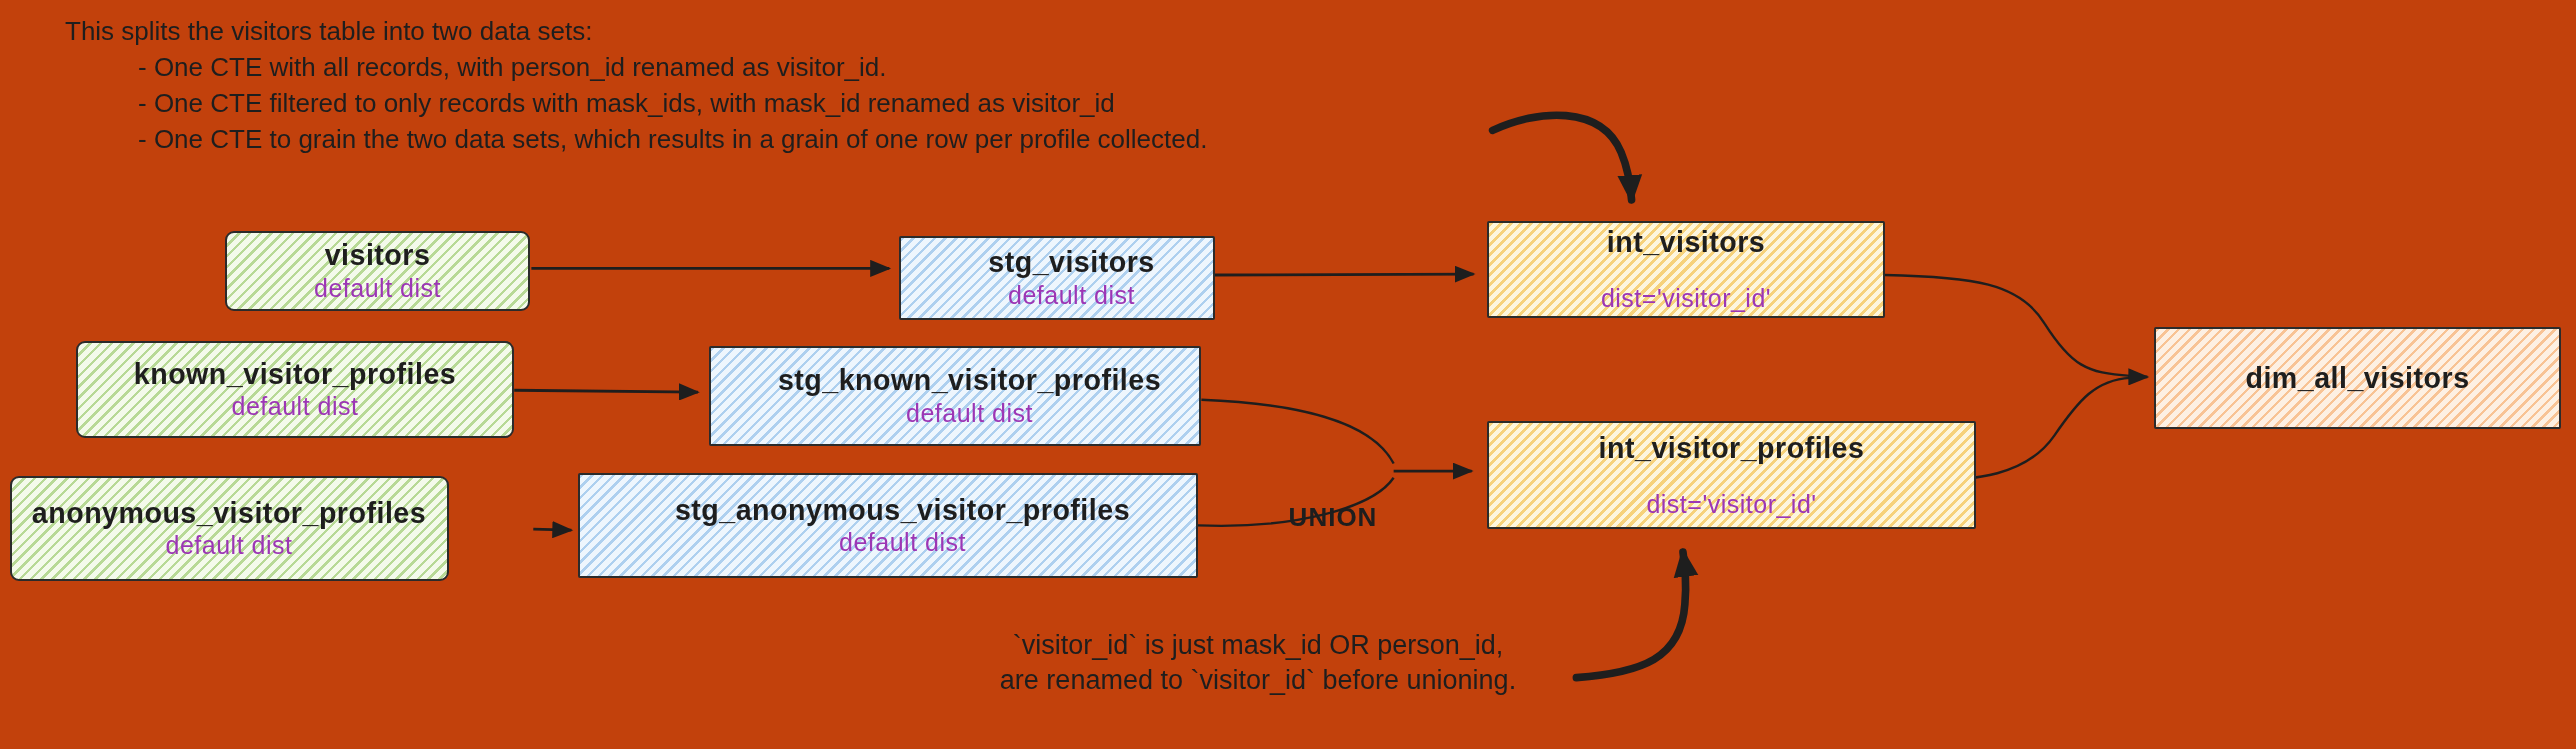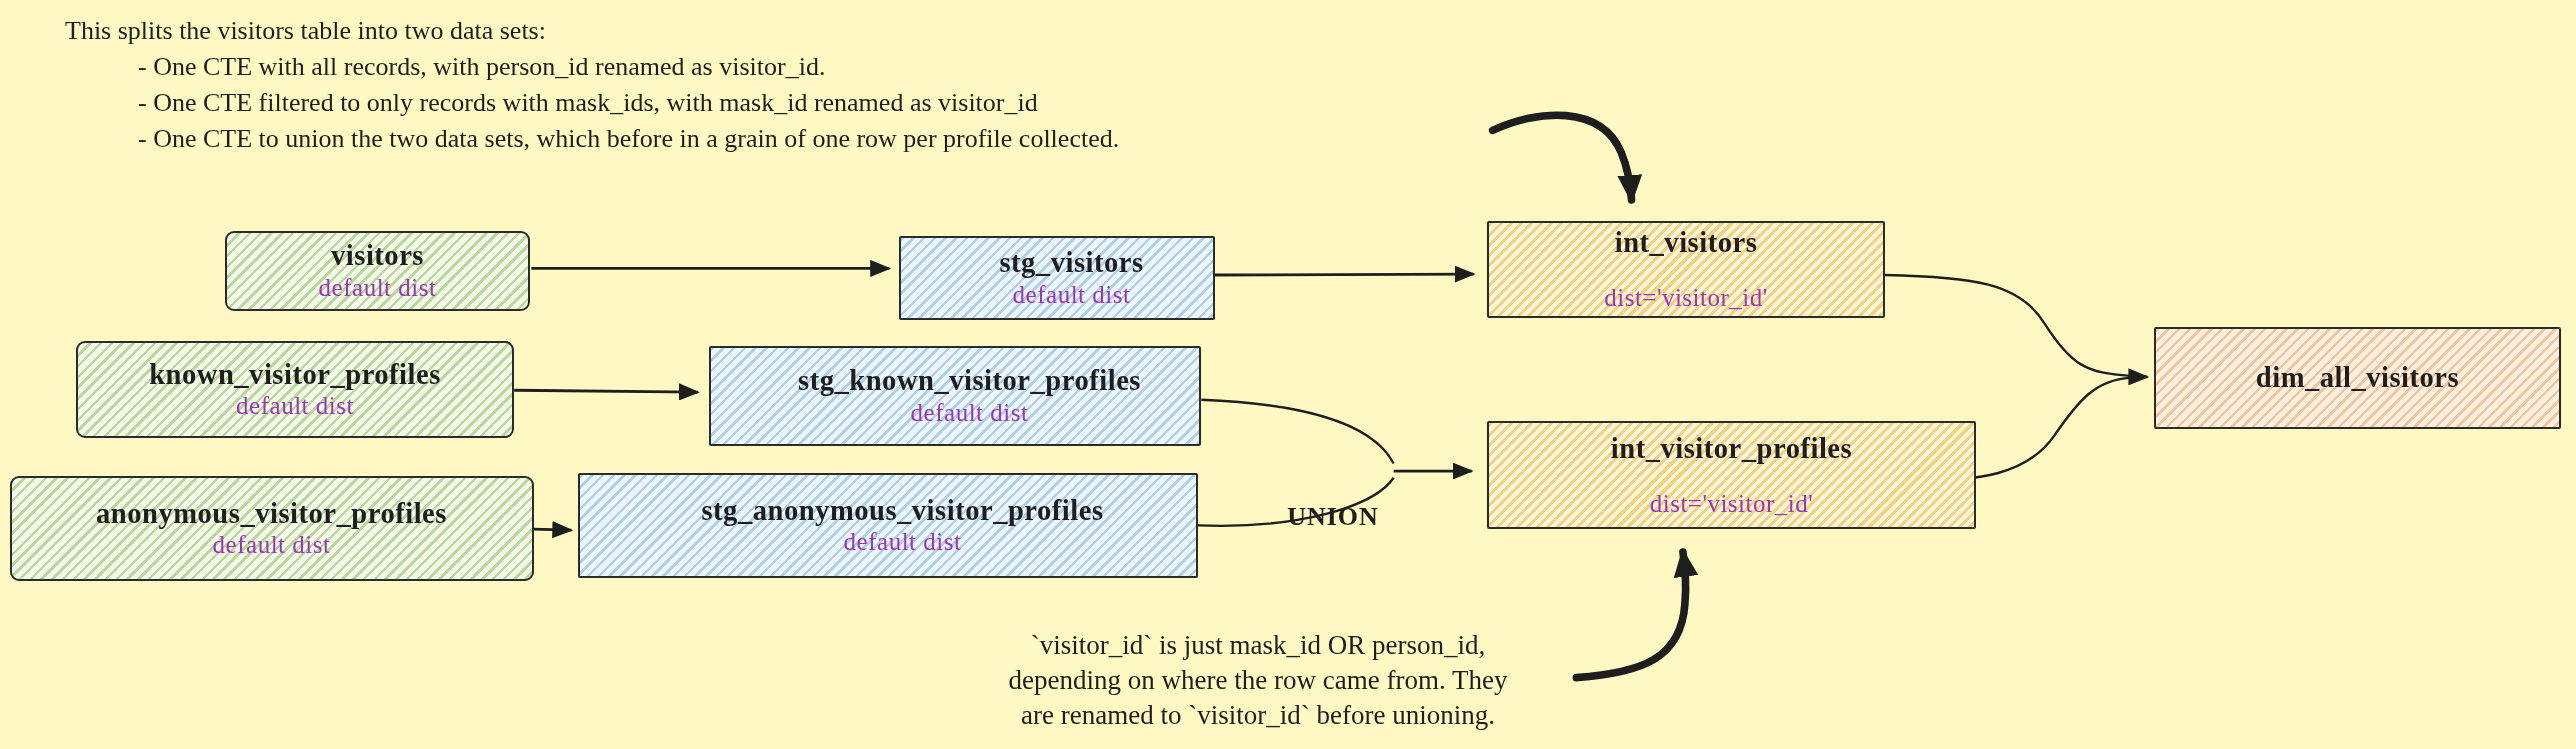--- a/index.html
+++ b/index.html
@@ -1,20 +1,20 @@
 <!DOCTYPE html>
 <html style="--ink: #1e1e1e; --purple: #9c36b5; --green-hatch: rgba(134,190,80,0.55); --green-bg: #f4faeb; --blue-hatch: rgba(110,170,225,0.5); --blue-bg: #eef6fd; --yellow-hatch: rgba(242,185,56,0.6); --yellow-bg: #fdf6de; --orange-hatch: rgba(244,158,84,0.55); --orange-bg: #fdf0e3;font-size:15.2px"><head>
 <meta charset="utf-8">
 <style>
   html,body{margin:0;padding:0;background:#ffffff;}
   #canvas{
     position:relative;
     width:2576px;height:749px;
-    background:#fef9c3;
-    font-family:Liberation Serif, serif;
+    background:#c2410c;
+    font-family:Liberation Sans, sans-serif;
     color:var(--ink,#1e1e1e);
     overflow:hidden;
   }
   #connector-layer{position:absolute;left:0;top:0;width:2576px;height:749px;pointer-events:none;}
 
   .note{position:absolute;font-size:26px;line-height:36px;white-space:nowrap;color:var(--ink,#1e1e1e);}
   .note .bullets{margin-left:73px;}
   #note-bottom{text-align:center;font-size:27px;line-height:35px;}
 
   .node{
@@ -69,21 +69,21 @@
 
     <path d="M 1568 137 C 1615 115 1682 110 1703 160 C 1711 179 1713 196 1714 210" stroke="#1e1e1e" stroke-width="8" stroke-linecap="round" fill="none" marker-end="url(#ahBig)"></path>
     <path d="M 1656 712 C 1725 707 1766 692 1770 635 C 1772 612 1770 596 1768 580" stroke="#1e1e1e" stroke-width="8" stroke-linecap="round" fill="none" marker-end="url(#ahBig)"></path>
   </svg>
 
   <div class="note" id="note-top" style="left:65px;top:13.3px;">
     <div>This splits the visitors table into two data sets:</div>
     <div class="bullets">
       <div>- One CTE with all records, with person_id renamed as visitor_id.</div>
       <div>- One CTE filtered to only records with mask_ids, with mask_id renamed as visitor_id</div>
-      <div>- One CTE to union the two data sets, which before in a grain of one row per profile collected.</div>
+      <div>- One CTE to grain the two data sets, which results in a grain of one row per profile collected.</div>
     </div>
   </div>
 
   <div class="node hatch-green" style="left:225px;top:231px;width:305px;height:80px;">
     <div class="node-title">visitors</div>
     <div class="node-subtitle">default dist</div>
   </div>
 
   <div class="node hatch-blue" style="left:899px;top:236px;width:316px;height:84px;">
     <div class="node-title">stg_visitors</div>
@@ -98,21 +98,21 @@
   <div class="node hatch-green" style="left:76px;top:341px;width:438px;height:97px;">
     <div class="node-title">known_visitor_profiles</div>
     <div class="node-subtitle">default dist</div>
   </div>
 
   <div class="node hatch-blue" style="left:709px;top:346px;width:492px;height:100px;">
     <div class="node-title">stg_known_visitor_profiles</div>
     <div class="node-subtitle">default dist</div>
   </div>
 
-  <div class="node hatch-green" style="left:9.5px;top:476px;width:524px;height:105px;">
+  <div class="node hatch-green" style="left:9.5px;top:476px;width:439px;height:105px;">
     <div class="node-title">anonymous_visitor_profiles</div>
     <div class="node-subtitle">default dist</div>
   </div>
 
   <div class="node hatch-blue" style="left:578px;top:473px;width:620px;height:105px;">
     <div class="node-title">stg_anonymous_visitor_profiles</div>
     <div class="node-subtitle">default dist</div>
   </div>
 
   <div class="node hatch-yellow" style="left:1487px;top:421px;width:489px;height:108px;">
@@ -121,18 +121,17 @@
   </div>
 
   <div class="node hatch-orange" style="left:2154px;top:327px;width:407px;height:102px;">
     <div class="node-title">dim_all_visitors</div>
   </div>
 
   <div id="union-label">UNION</div>
 
   <div class="note" id="note-bottom" style="left:904px;top:628px;width:708px;">
     <div>`visitor_id` is just mask_id OR person_id,</div>
-    <div>depending on where the row came from. They</div>
     <div>are renamed to `visitor_id` before unioning.</div>
   </div>
 
 </div>
 
 
 </body></html>

